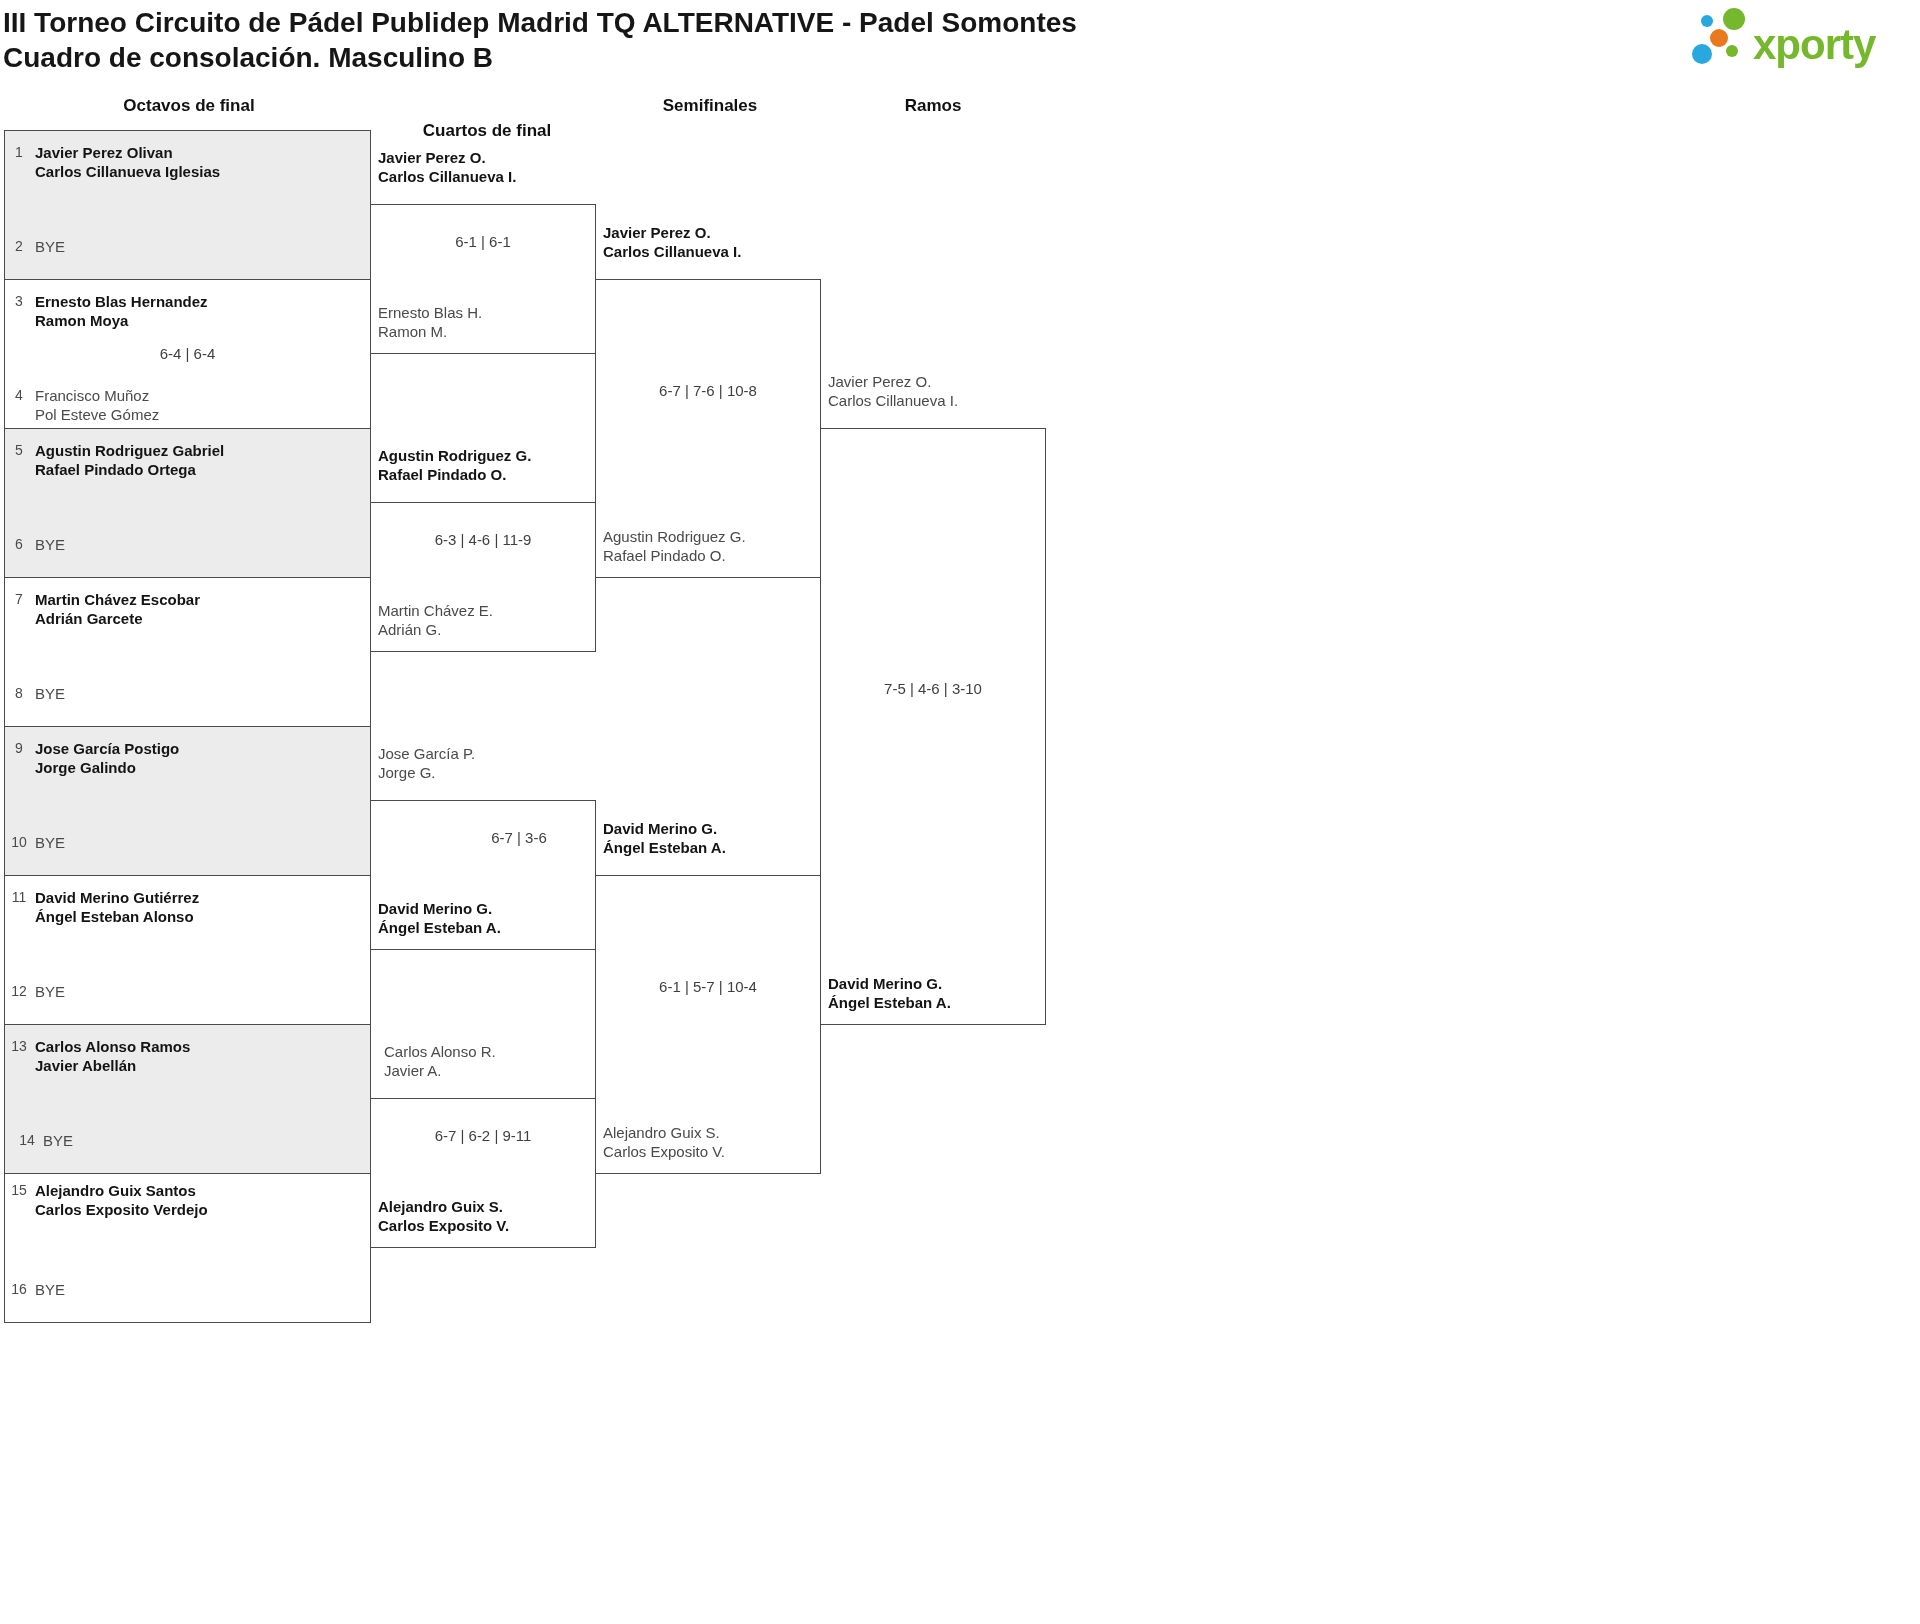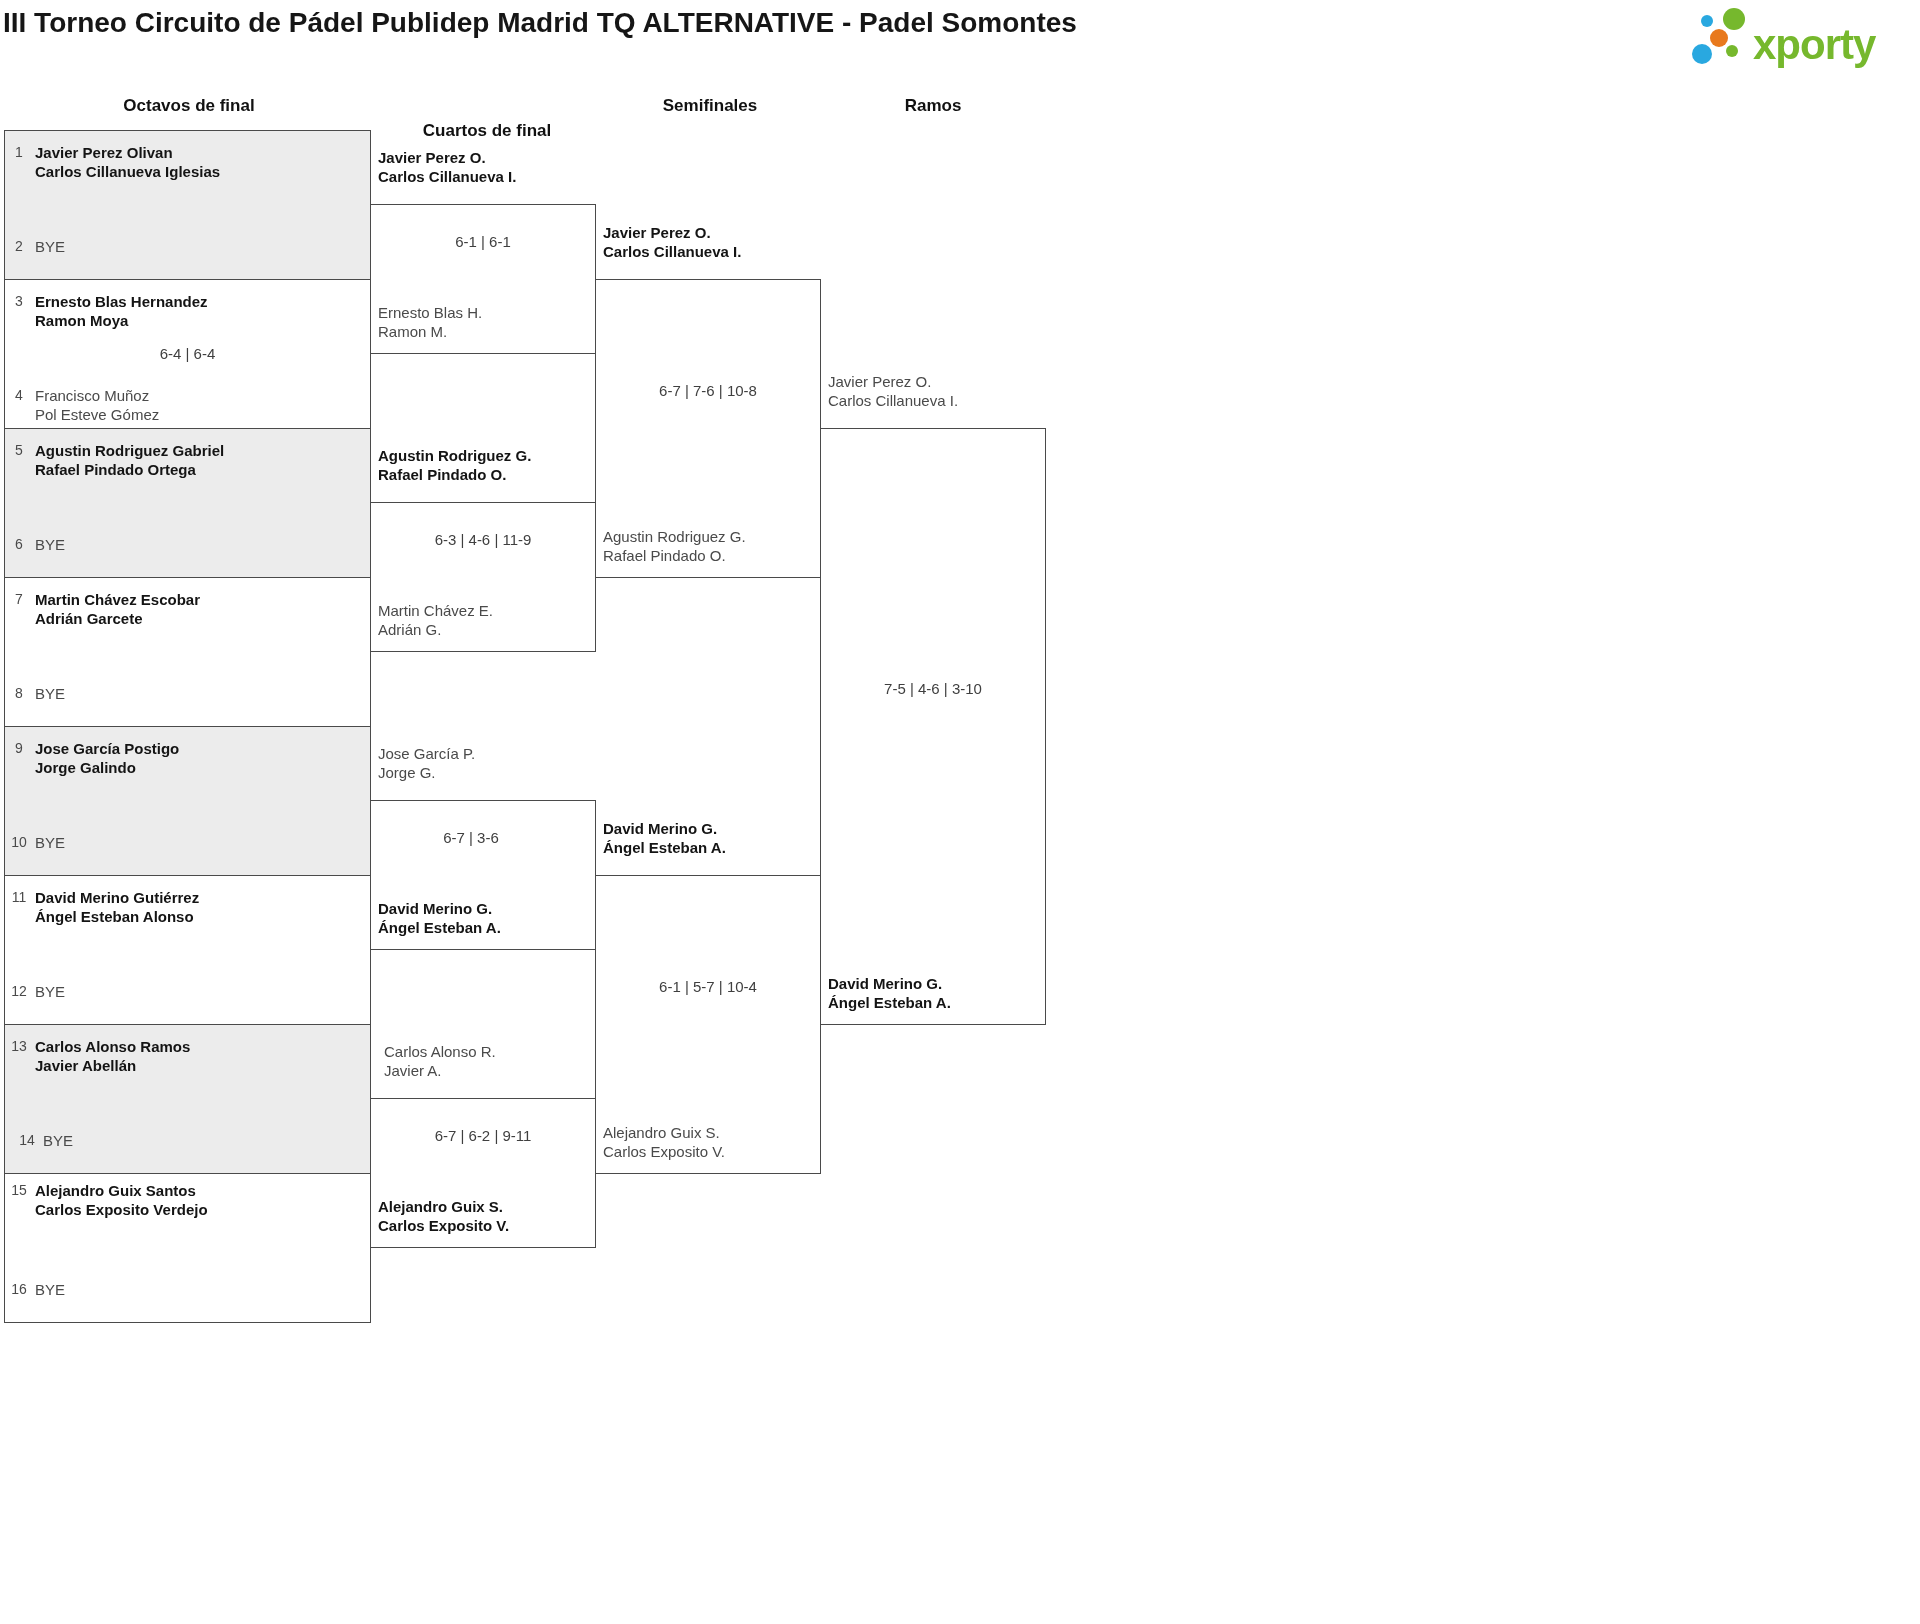--- a/index.html
+++ b/index.html
@@ -17,20 +17,21 @@
   .team.w{font-weight:bold;color:#141414;}
   .score{position:absolute;font-size:15px;line-height:19px;color:#3f3f3f;text-align:center;white-space:nowrap;}
   .logo-text{position:absolute;font-size:42px;font-weight:bold;letter-spacing:-1px;line-height:46px;}
   .dot{position:absolute;border-radius:50%;}
 </style>
 </head>
 <body>
 
 <div class="page" id="page">
   <div class="title abs" style="left:3px;top:5px;">III Torneo Circuito de Pádel Publidep Madrid TQ ALTERNATIVE - Padel Somontes</div>
+  <div class="title abs" style="left:3px;top:40px;">Cuadro de consolación. Masculino B</div>
 
   <div>
     <div class="logo-text" style="left: 1753px; top: 22px; color: rgb(118, 184, 45);">xporty</div>
     <span id="logo-dots"><div class="dot" style="left: 1701px; top: 15px; height: 12px; width: 12px; background: rgb(41, 168, 224);"></div><div class="dot" style="left: 1723px; top: 8px; height: 22px; width: 22px; background: rgb(118, 184, 45);"></div><div class="dot" style="left: 1710px; top: 29px; height: 18px; width: 18px; background: rgb(232, 121, 29);"></div><div class="dot" style="left: 1692px; top: 44px; height: 20px; width: 20px; background: rgb(41, 168, 224);"></div><div class="dot" style="left: 1726px; top: 45px; height: 12px; width: 12px; background: rgb(118, 184, 45);"></div></span>
   </div>
 
   <div id="bracket">
       <div class="hdr abs" style="left: 59px; top: 96px; width: 260px;">Octavos de final</div>
       <div class="hdr abs" style="left: 357px; top: 96px; width: 260px; margin-top: 25px;">Cuartos de final</div>
       <div class="hdr abs" style="left: 580px; top: 96px; width: 260px;">Semifinales</div>
@@ -167,21 +168,21 @@
       <div class="score" style="left: 370px; top: 529.5px; width: 226px;">6-3 | 4-6 | 11-9</div>
       <div class="abs" style="left: 378px; top: 601px; width: 210px;">
         <div class="team">Martin Chávez E.</div>
         <div class="team">Adrián G.</div>
       </div>
       <div class="box" style="left: 370px; top: 800px; width: 226px; height: 150px;"></div>
       <div class="abs" style="left: 378px; top: 744px; width: 210px;">
         <div class="team">Jose García P.</div>
         <div class="team">Jorge G.</div>
       </div>
-      <div class="score" style="left: 358px; top: 827.5px; width: 226px;">6-7 | 3-6</div>
+      <div class="score" style="left: 370px; top: 827.5px; width: 226px; padding-left: 36px;">6-7 | 3-6</div>
       <div class="abs" style="left: 378px; top: 899px; width: 210px;">
         <div class="team w">David Merino G.</div>
         <div class="team w">Ángel Esteban A.</div>
       </div>
       <div class="box" style="left: 370px; top: 1098px; width: 226px; height: 150px;"></div>
       <div class="abs" style="left: 384px; top: 1042px; width: 210px;">
         <div class="team">Carlos Alonso R.</div>
         <div class="team">Javier A.</div>
       </div>
       <div class="score" style="left: 370px; top: 1125.5px; width: 226px;">6-7 | 6-2 | 9-11</div>

